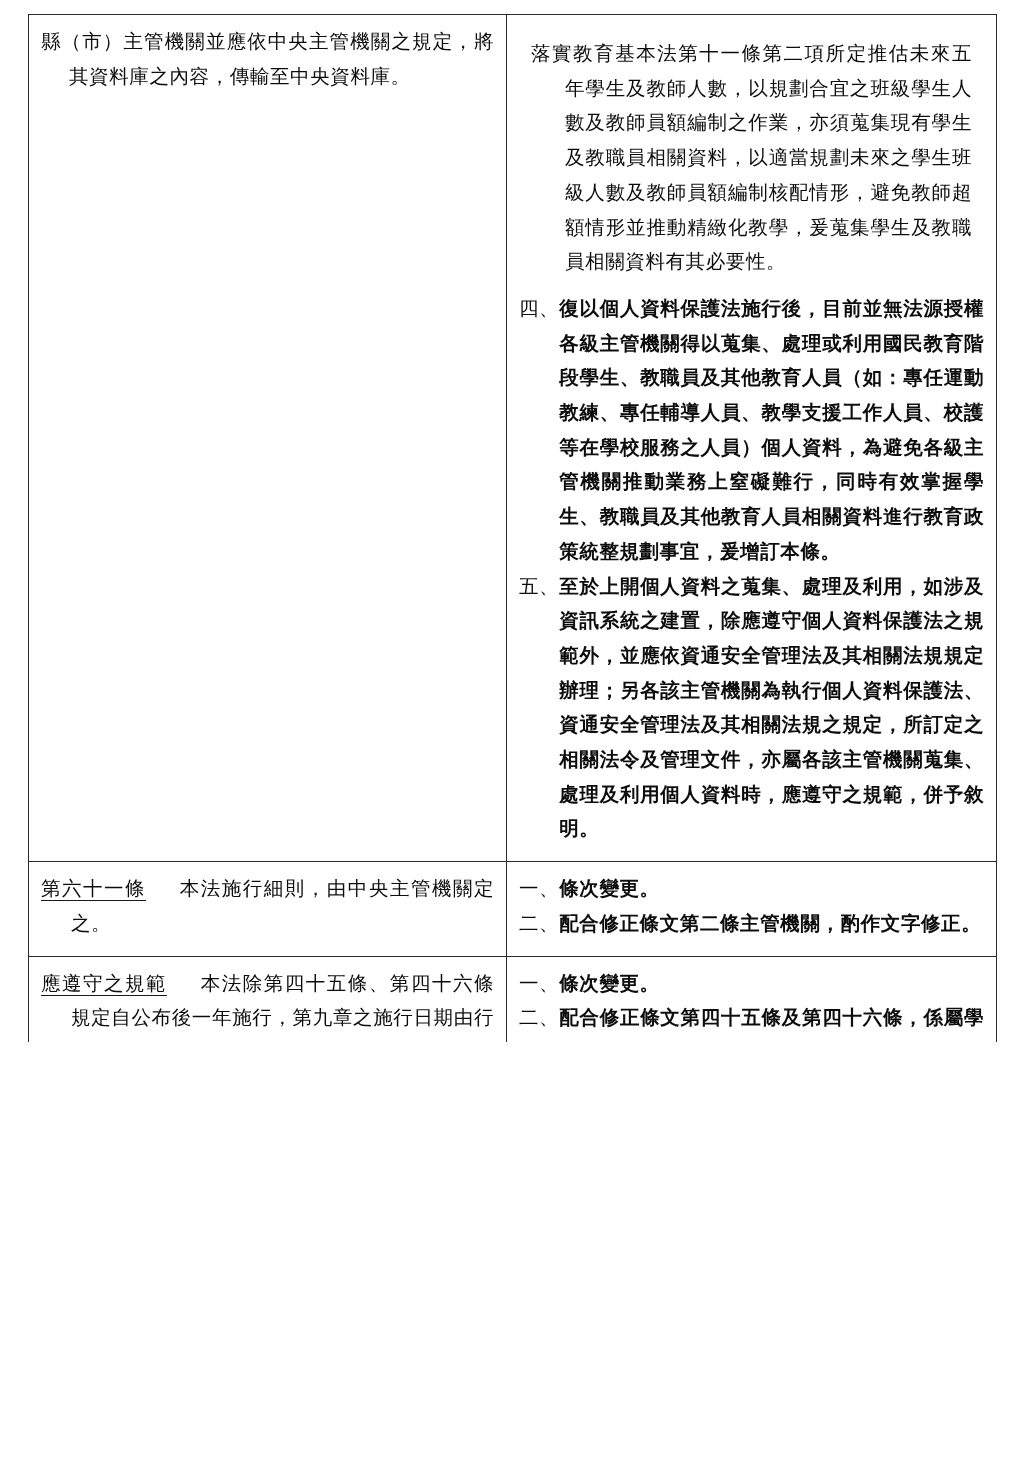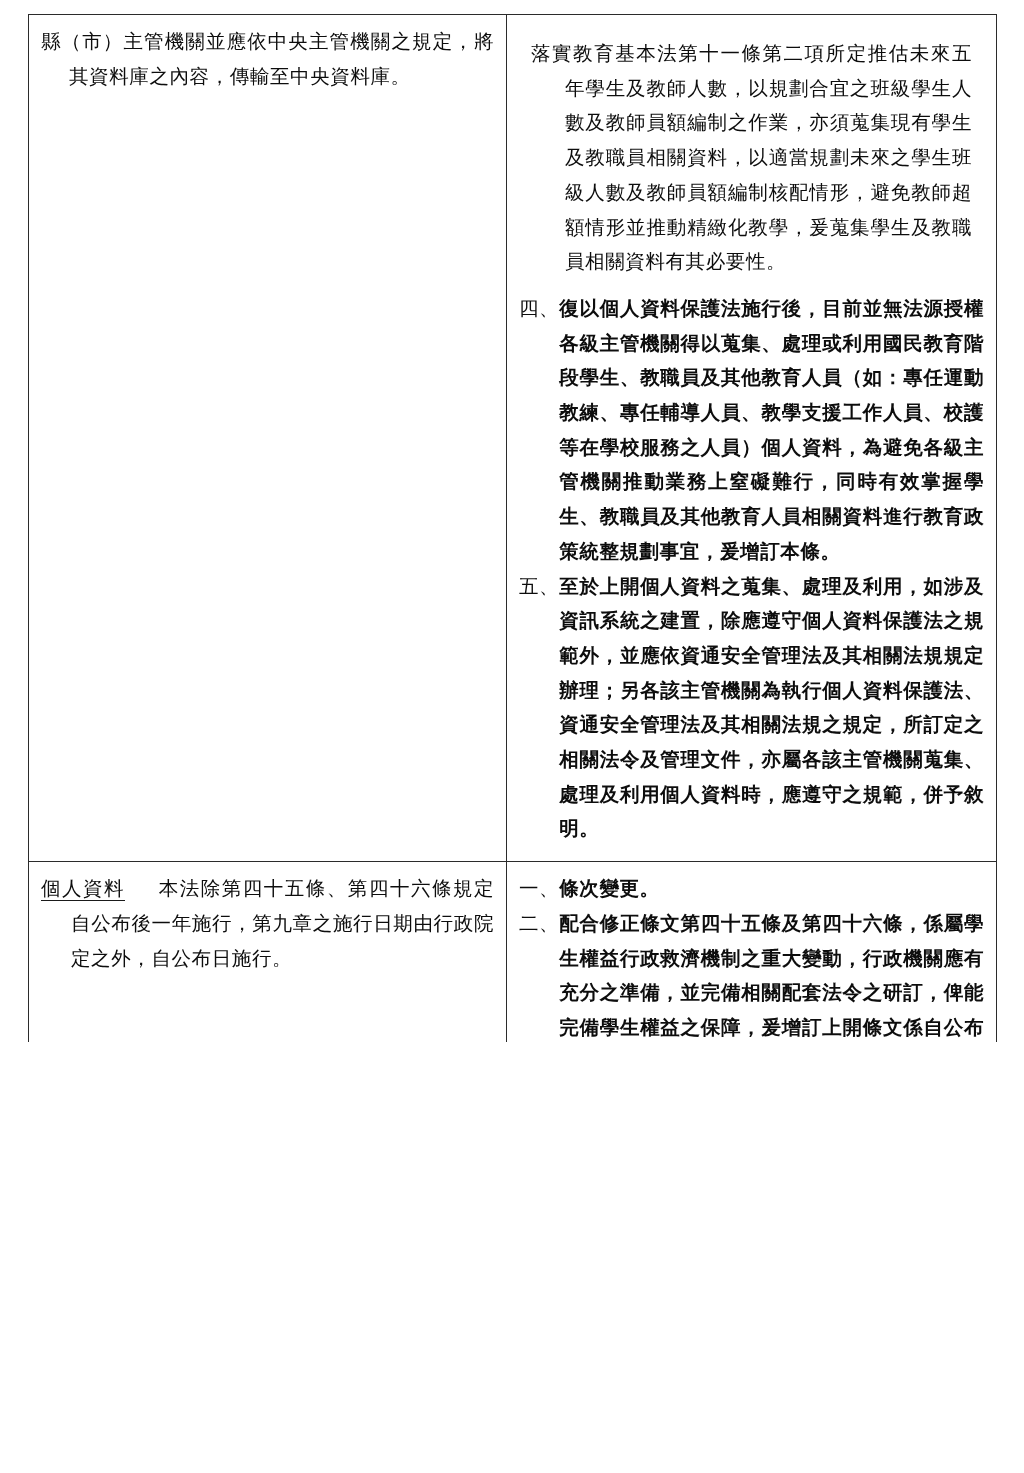--- a/index.html
+++ b/index.html
@@ -118,25 +118,44 @@
             <span class="marker">四、</span>
             <span class="body">復以個人資料保護法施行後，目前並無法源授權各級主管機關得以蒐集、處理或利用國民教育階段學生、教職員及其他教育人員（如：專任運動教練、專任輔導人員、教學支援工作人員、校護等在學校服務之人員）個人資料，為避免各級主管機關推動業務上窒礙難行，同時有效掌握學生、教職員及其他教育人員相關資料進行教育政策統整規劃事宜，爰增訂本條。</span>
           </div>
           <div class="item">
             <span class="marker">五、</span>
             <span class="body">至於上開個人資料之蒐集、處理及利用，如涉及資訊系統之建置，除應遵守個人資料保護法之規範外，並應依資通安全管理法及其相關法規規定辦理；另各該主管機關為執行個人資料保護法、資通安全管理法及其相關法規之規定，所訂定之相關法令及管理文件，亦屬各該主管機關蒐集、處理及利用個人資料時，應遵守之規範，併予敘明。</span>
           </div>
         </td>
       </tr>
 
+      <tr>
+        <td>
+          <div class="article">
+            <span class="art-no">第六十一條</span>
+            <span>　</span>
+            <span>本法施行細則，由中央主管機關定之。</span>
+          </div>
+        </td>
+        <td>
+          <div class="item">
+            <span class="marker">一、</span>
+            <span class="body">條次變更。</span>
+          </div>
+          <div class="item">
+            <span class="marker">二、</span>
+            <span class="body">配合修正條文第二條主管機關，酌作文字修正。</span>
+          </div>
+        </td>
+      </tr>
 
       <tr>
         <td>
           <div class="article">
-            <span class="art-no">個人資料</span>
+            <span class="art-no">應遵守之規範</span>
             <span>　</span>
             <span>本法除第四十五條、第四十六條規定自公布後一年施行，第九章之施行日期由行政院定之外，自公布日施行。</span>
           </div>
         </td>
         <td>
           <div class="item">
             <span class="marker">一、</span>
             <span class="body">條次變更。</span>
           </div>
           <div class="item">

